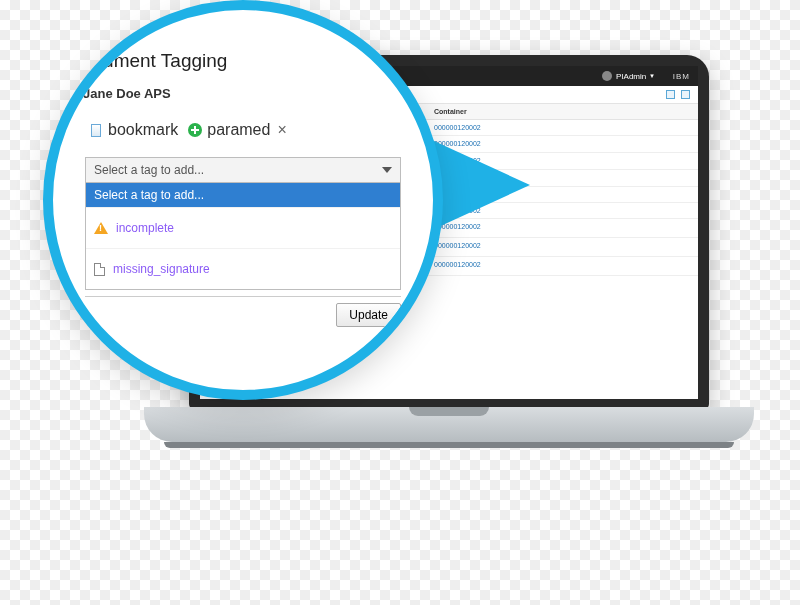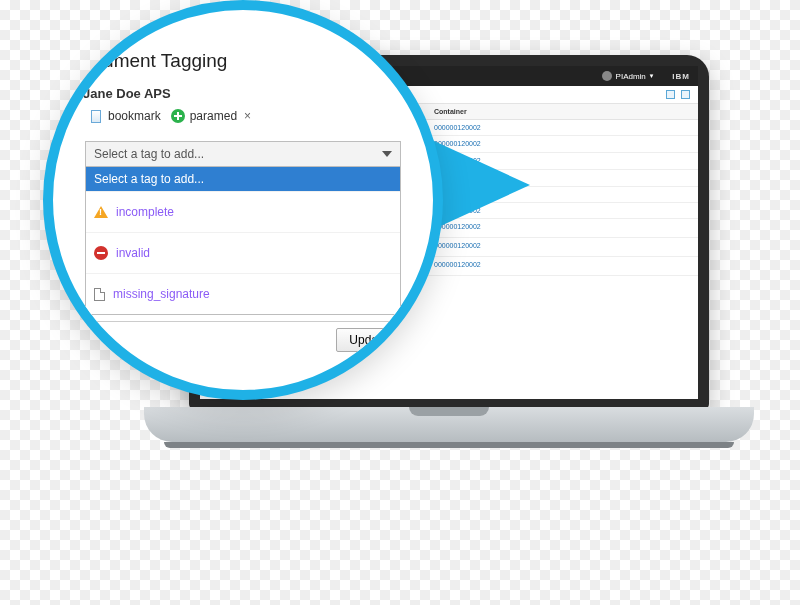--- a/index.html
+++ b/index.html
@@ -47,21 +47,21 @@
   }
 
   
   .app-header {
     height:20px; background:#222; color:#fff; font-size:8px;
     display:flex; align-items:center; justify-content:flex-end; gap:10px;
     padding:0 8px;
   }
   .user-chip { display:flex; align-items:center; gap:4px;}
   .avatar { width:10px;height:10px;background:#888;border-radius:50%;}
-  .ibm { font-weight:bold; letter-spacing:1px; color:#ddd;padding-left:9px;}
+  .ibm { font-weight:normal; letter-spacing:1px; color:#ddd;padding-left:9px;}
   .toolbar-row { height:18px; border-bottom:1px solid #e3e3e3; display:flex; align-items:center; justify-content:flex-end; padding:0 8px; gap:6px;}
   .mini-icon { width:9px; height:9px; border:1px solid #5aa7d6; background:#eaf4fb;}
   .thead, .trow { display:flex; font-size:7px; color:#444;}
   .thead { background:#f7f7f7; border-bottom:1px solid #e3e3e3; font-weight:bold; color:#333;}
   .thead div, .trow div { padding:4px 4px; overflow:hidden; white-space:nowrap; text-overflow:ellipsis;}
   .c-name  {flex:0 0 120px;}
   .c-num   {flex:0 0 55px;}
   .c-tags  {flex:0 0 55px;}
   .c-cont  {flex:1; text-align:left;}
   .link { color:#1a6fb3; }
@@ -84,23 +84,23 @@
   }
   .pointer {
     position:absolute; left:410px; top:130px; width:0;height:0;
     border-top:55px solid transparent;
     border-bottom:55px solid transparent;
     border-left:120px solid #1fb1e6;
     z-index:10;
   }
   .lens-inner { padding:40px 30px 20px 30px; font-size:12px; color:#333;}
   .lens h1 { font-size:19px; font-weight:normal; margin-bottom:14px; color:#222;}
-  .subtitle { font-size:13px; font-weight:bold; margin-bottom:8px;}
+  .subtitle { font-size:13px; font-weight:bold; margin-bottom:20px;}
   .tag-chips { display:flex; gap:10px; margin-bottom:18px; padding-left:6px;}
-  .chip { display:flex; align-items:center; gap:5px; font-size:12px; color:#333;justify-content:space-between;}
+  .chip { display:flex; align-items:center; gap:5px; font-size:16px; color:#333;justify-content:space-between;}
   .chip .ci{width:14px;height:14px;display:inline-flex;align-items:center;justify-content:center;}
   .bk-icon{width:10px;height:13px;border:1px solid #6aa9d8;background:linear-gradient(#fff,#dceaf5);}
   .plus-icon{width:14px;height:14px;border-radius:50%;background:#2bb24c;position:relative;}
   .plus-icon::before,.plus-icon::after{content:"";position:absolute;background:#fff;}
   .plus-icon::before{left:6px;top:3px;width:2px;height:8px;}
   .plus-icon::after{left:3px;top:6px;width:8px;height:2px;}
   .chip .x{color:#666;margin-left:2px;cursor:pointer;}
 
   .combo {
     border:1px solid #bdbdbd; background:#f3f3f3; height:26px;
@@ -311,24 +311,20 @@
     </div>
 
     <div class="dropdown">
       <div class="dd-header">Select a tag to add...</div>
 
       <div class="dd-item">
         <span class="warn-icon"></span>
         <span>incomplete</span>
       </div>
       <div class="dd-item">
-        <span class="noentry"></span>
-        <span>invalid</span>
-      </div>
-      <div class="dd-item">
         <span class="page-icon"></span>
         <span>missing_signature</span>
       </div>
     </div>
 
     <div class="update-row">
       <button class="btn">Update</button>
     </div>
   </div>
 </div>

